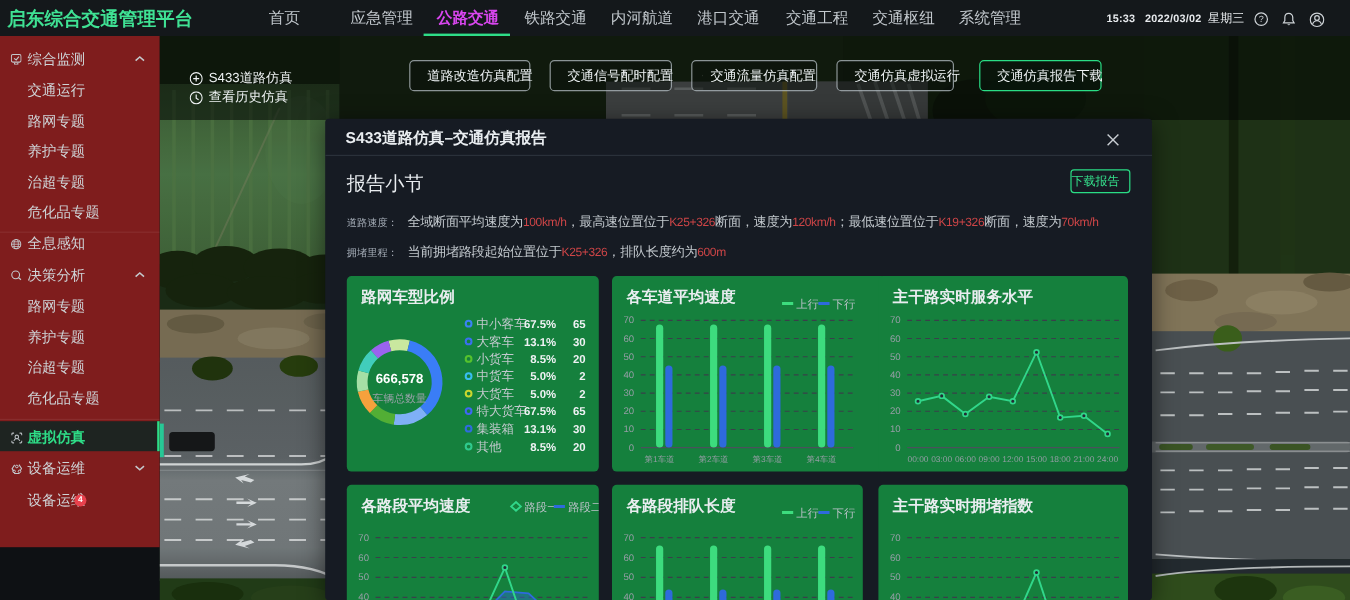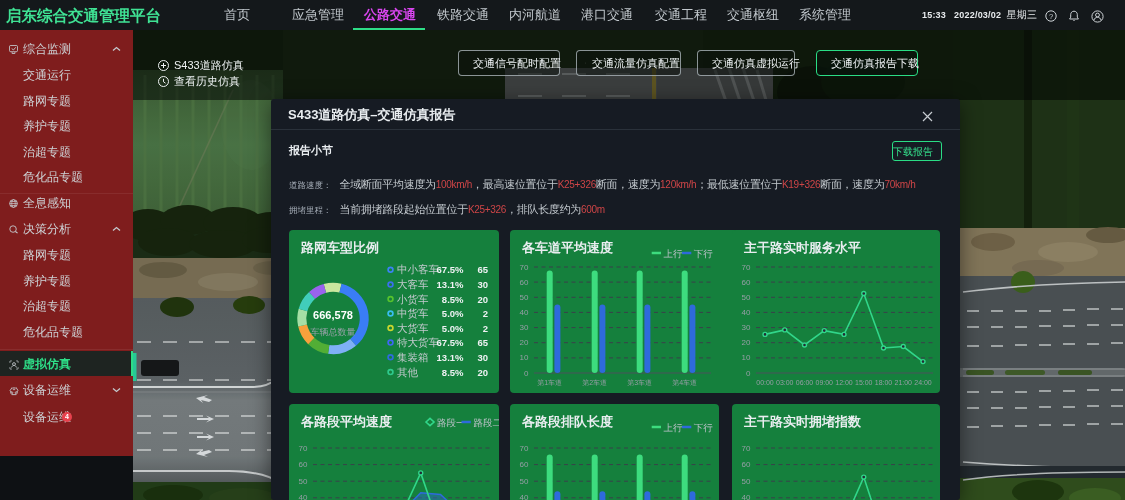--- a/index.html
+++ b/index.html
@@ -20,21 +20,21 @@
 #photo{position:absolute;left:133px;top:30px;width:992px;height:470px;z-index:1}
 #tools{position:absolute;left:133px;top:30px;width:992px;height:70px;z-index:5}
 .tlbl{position:absolute;height:16px;line-height:16px;color:#eef2f3;font-size:11px;white-space:nowrap}
 .btn{position:absolute;top:20px;height:26px;border:1px solid rgba(218,228,235,0.62);border-radius:4px;background:rgba(10,16,12,0.5);color:#eef2f4;font-size:11px;display:flex;align-items:center;white-space:nowrap;z-index:6}
 .btn svg{margin-left:8px;margin-right:6px}
 .btn.green{border:1.5px solid #2add85;background:rgba(8,20,12,0.55)}
 #modal{position:absolute;left:271px;top:99px;width:689px;height:401px;background:#161b23;z-index:10;overflow:hidden;border-radius:3px;box-shadow:0 4px 20px rgba(0,0,0,0.5)}
 #mhead{position:absolute;left:0;top:0;width:689px;height:31px;border-bottom:1px solid #2a313a}
 #mtitle{position:absolute;left:17px;top:0;height:31px;line-height:31px;font-size:13px;font-weight:bold;color:#e9edf0;white-space:nowrap}
 #mclose{position:absolute;left:651px}
-#sumt{position:absolute;left:18px;top:44px;font-size:11px;font-weight:bold;color:#e9edf0}
+#sumt{position:absolute;left:18px;top:44px;font-size:16px;font-weight:normal;color:#e9edf0}
 #dlbtn{position:absolute;left:621px;top:42px;width:50px;height:20px;border:1px solid #2add85;border-radius:3px;color:#35e18c;font-size:10px;text-align:left;line-height:19px}
 .rline{position:absolute;left:18px;font-size:11px;color:#c3c9ce;white-space:nowrap;letter-spacing:-0.3px}
 .rline b{color:#ce4547;font-weight:normal;font-size:10px}
 .rl{font-size:8.5px;color:#a6aeb8;margin-right:8px;letter-spacing:0}
 .card{position:absolute;background:#15803d;border-radius:4px;overflow:hidden}
 .ct{position:absolute;left:12px;top:9px;font-size:13px;font-weight:bold;color:#e9edf0;white-space:nowrap}
 </style></head>
 <body>
 
 <div id="top">
@@ -283,20 +283,25 @@
       <circle cx="5.5" cy="5.5" r="5" fill="none" stroke="#eef2f3"></circle>
       <path d="M5.5 3v5M3 5.5h5" stroke="#eef2f3"></path>
     </svg>
   <div class="tlbl" style="left:41px;top:27px">S433道路仿真</div>
   <svg class="abs" style="left:25px;top:45.5px" width="11" height="11" viewBox="0 0 11 11">
       <circle cx="5.5" cy="5.5" r="5" fill="none" stroke="#eef2f3"></circle>
       <path d="M5.5 2.8v3l2 1.4" fill="none" stroke="#eef2f3"></path>
     </svg>
   <div class="tlbl" style="left:41px;top:43px">查看历史仿真</div>
 
+  <div class="btn" style="left:208px;width:101px"><svg width="12" height="12" viewBox="0 0 12 12">
+        <rect x="0.9" y="0.9" width="10.2" height="10.2" rx="2.2" fill="none" stroke="#eef2f4" stroke-width="1"></rect>
+        <path d="M6 2.9v1.3M6 5.4v1.3M6 7.9v1.3" stroke="#eef2f4" stroke-width="0.85"></path>
+        <path d="M3.9 2.9L3.2 9.1M8.1 2.9L8.8 9.1" stroke="#eef2f4" stroke-width="0.85"></path>
+      </svg>道路改造仿真配置</div>
   <div class="btn" style="left:325px;width:102px"><svg width="12" height="12" viewBox="0 0 12 12">
         <rect x="3.6" y="1" width="4.8" height="10" rx="2" fill="none" stroke="#eef2f4"></rect>
         <circle cx="6" cy="3.4" r="0.8" fill="#eef2f4"></circle>
         <circle cx="6" cy="6" r="0.8" fill="#eef2f4"></circle>
         <circle cx="6" cy="8.6" r="0.8" fill="#eef2f4"></circle>
         <path d="M3.6 3h-1.4M3.6 6h-1.4M3.6 9h-1.4M8.4 3h1.4M8.4 6h1.4M8.4 9h1.4" stroke="#eef2f4" stroke-width="0.8"></path>
       </svg>交通信号配时配置</div>
   <div class="btn" style="left:443px;width:105px"><svg width="13" height="12" viewBox="0 0 13 12">
         <path d="M2.5 5.5L3.4 3a1.2 1.2 0 0 1 1.1-.8h4a1.2 1.2 0 0 1 1.1.8l.9 2.5" fill="none" stroke="#eef2f4"></path>
         <rect x="1.7" y="5.5" width="9.6" height="3.6" rx="1" fill="none" stroke="#eef2f4"></rect>

